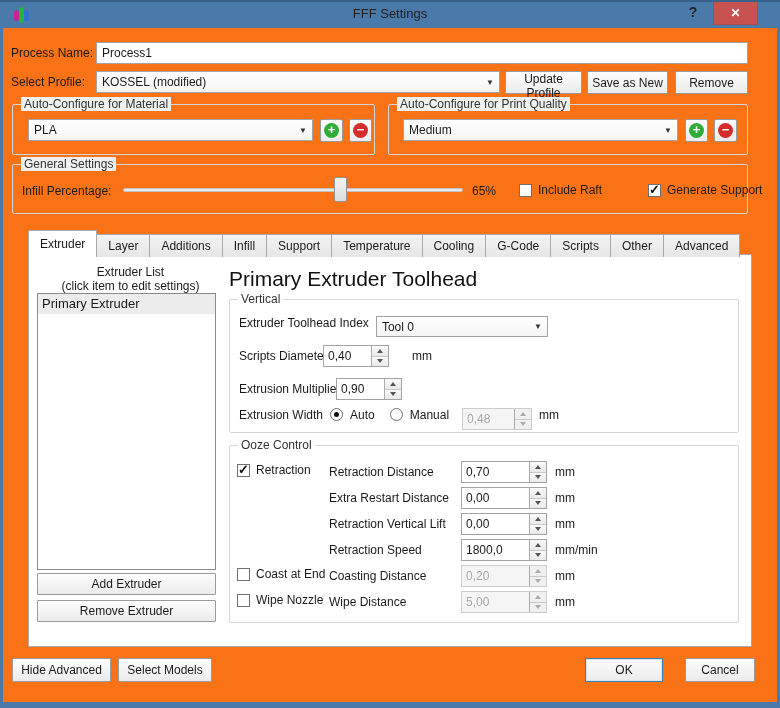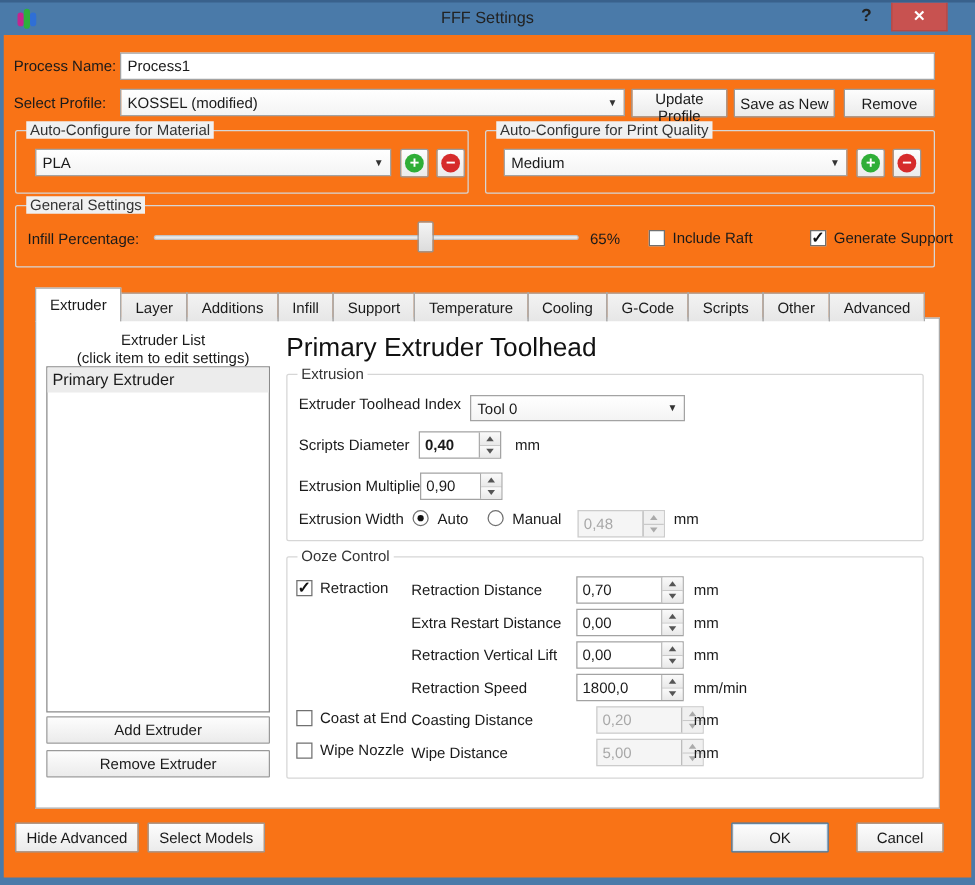--- a/index.html
+++ b/index.html
@@ -54,21 +54,21 @@
   .list-item { height:20px; line-height:20px; padding-left:4px; font-size:13px; }
   .list-item.sel { background:#ececec; }
 
   .spin { position:absolute; display:flex; border:1px solid #a3a3a3; background:#fff; height:22px; }
   .spin .sval { flex:1; padding:3px 4px; font-size:12px; white-space:nowrap; overflow:hidden; }
   .spin .sbtns { width:17px; border-left:1px solid #ababab; display:flex; flex-direction:column; }
   .spin .sb { flex:1; background:linear-gradient(#fafafa,#e9e9e9); display:flex; align-items:center; justify-content:center; }
   .spin .sb.up { border-bottom:1px solid #c9c9c9; }
   .tri-up { width:0; height:0; border-left:3px solid transparent; border-right:3px solid transparent; border-bottom:4px solid #555; }
   .tri-down { width:0; height:0; border-left:3px solid transparent; border-right:3px solid transparent; border-top:4px solid #555; }
-  .spin.disabled { border-color:#cccccc; background:#f5f5f5;margin-left:16px; }
+  .spin.disabled { border-color:#cccccc; background:#f5f5f5; }
   .spin.disabled .sval { color:#a8a8a8; }
   .spin.disabled .sb { background:#f0f0f0; }
   .spin.disabled .tri-up { border-bottom-color:#aaa; }
   .spin.disabled .tri-down { border-top-color:#aaa; }
 
   .h1 { position:absolute; font-size:21px; color:#111; }
   .rowflex { position:absolute; display:flex; align-items:flex-start; gap:7px; }
 </style>
 </head>
 <body>
@@ -166,31 +166,31 @@
       </div>
       <div class="listbox" style="left:8px; top:38px; width:179px; height:277px;">
         <div class="list-item sel">Primary Extruder</div>
       </div>
       <button class="btn" style="left:8px; top:318px; width:179px; height:22px; position:absolute;">Add Extruder</button>
       <button class="btn" style="left:8px; top:345px; width:179px; height:22px; position:absolute;">Remove Extruder</button>
 
       <div class="h1" style="left:200px; top:12px;">Primary Extruder Toolhead</div>
 
       <div class="gbox on-white" style="left:200px; top:44px; width:510px; height:134px;">
-        <span class="legend">Extrusion</span>
+        <span class="legend">Vertical</span>
       </div>
       <div class="rowflex" style="left:210px; top:61px; height:22px;">
         <span>Extruder Toolhead Index</span>
         <div class="combo" style="position:relative; left:0; top:0; width:172px; height:21px;">
           <span class="cval">Tool 0</span>
           <span class="carr">▼</span>
         </div>
       </div>
       <span class="lbl" style="left:210px; top:94px;">Scripts Diameter</span>
-      <div class="spin" style="left:306px; top:90px; width:66px;font-weight:bold;">
+      <div class="spin" style="left:294px; top:90px; width:66px;">
         <span class="sval">0,40</span>
         <span class="sbtns">
             <span class="sb up">
               <i class="tri-up"></i>
             </span>
             <span class="sb">
               <i class="tri-down"></i>
             </span>
           </span>
       </div>

